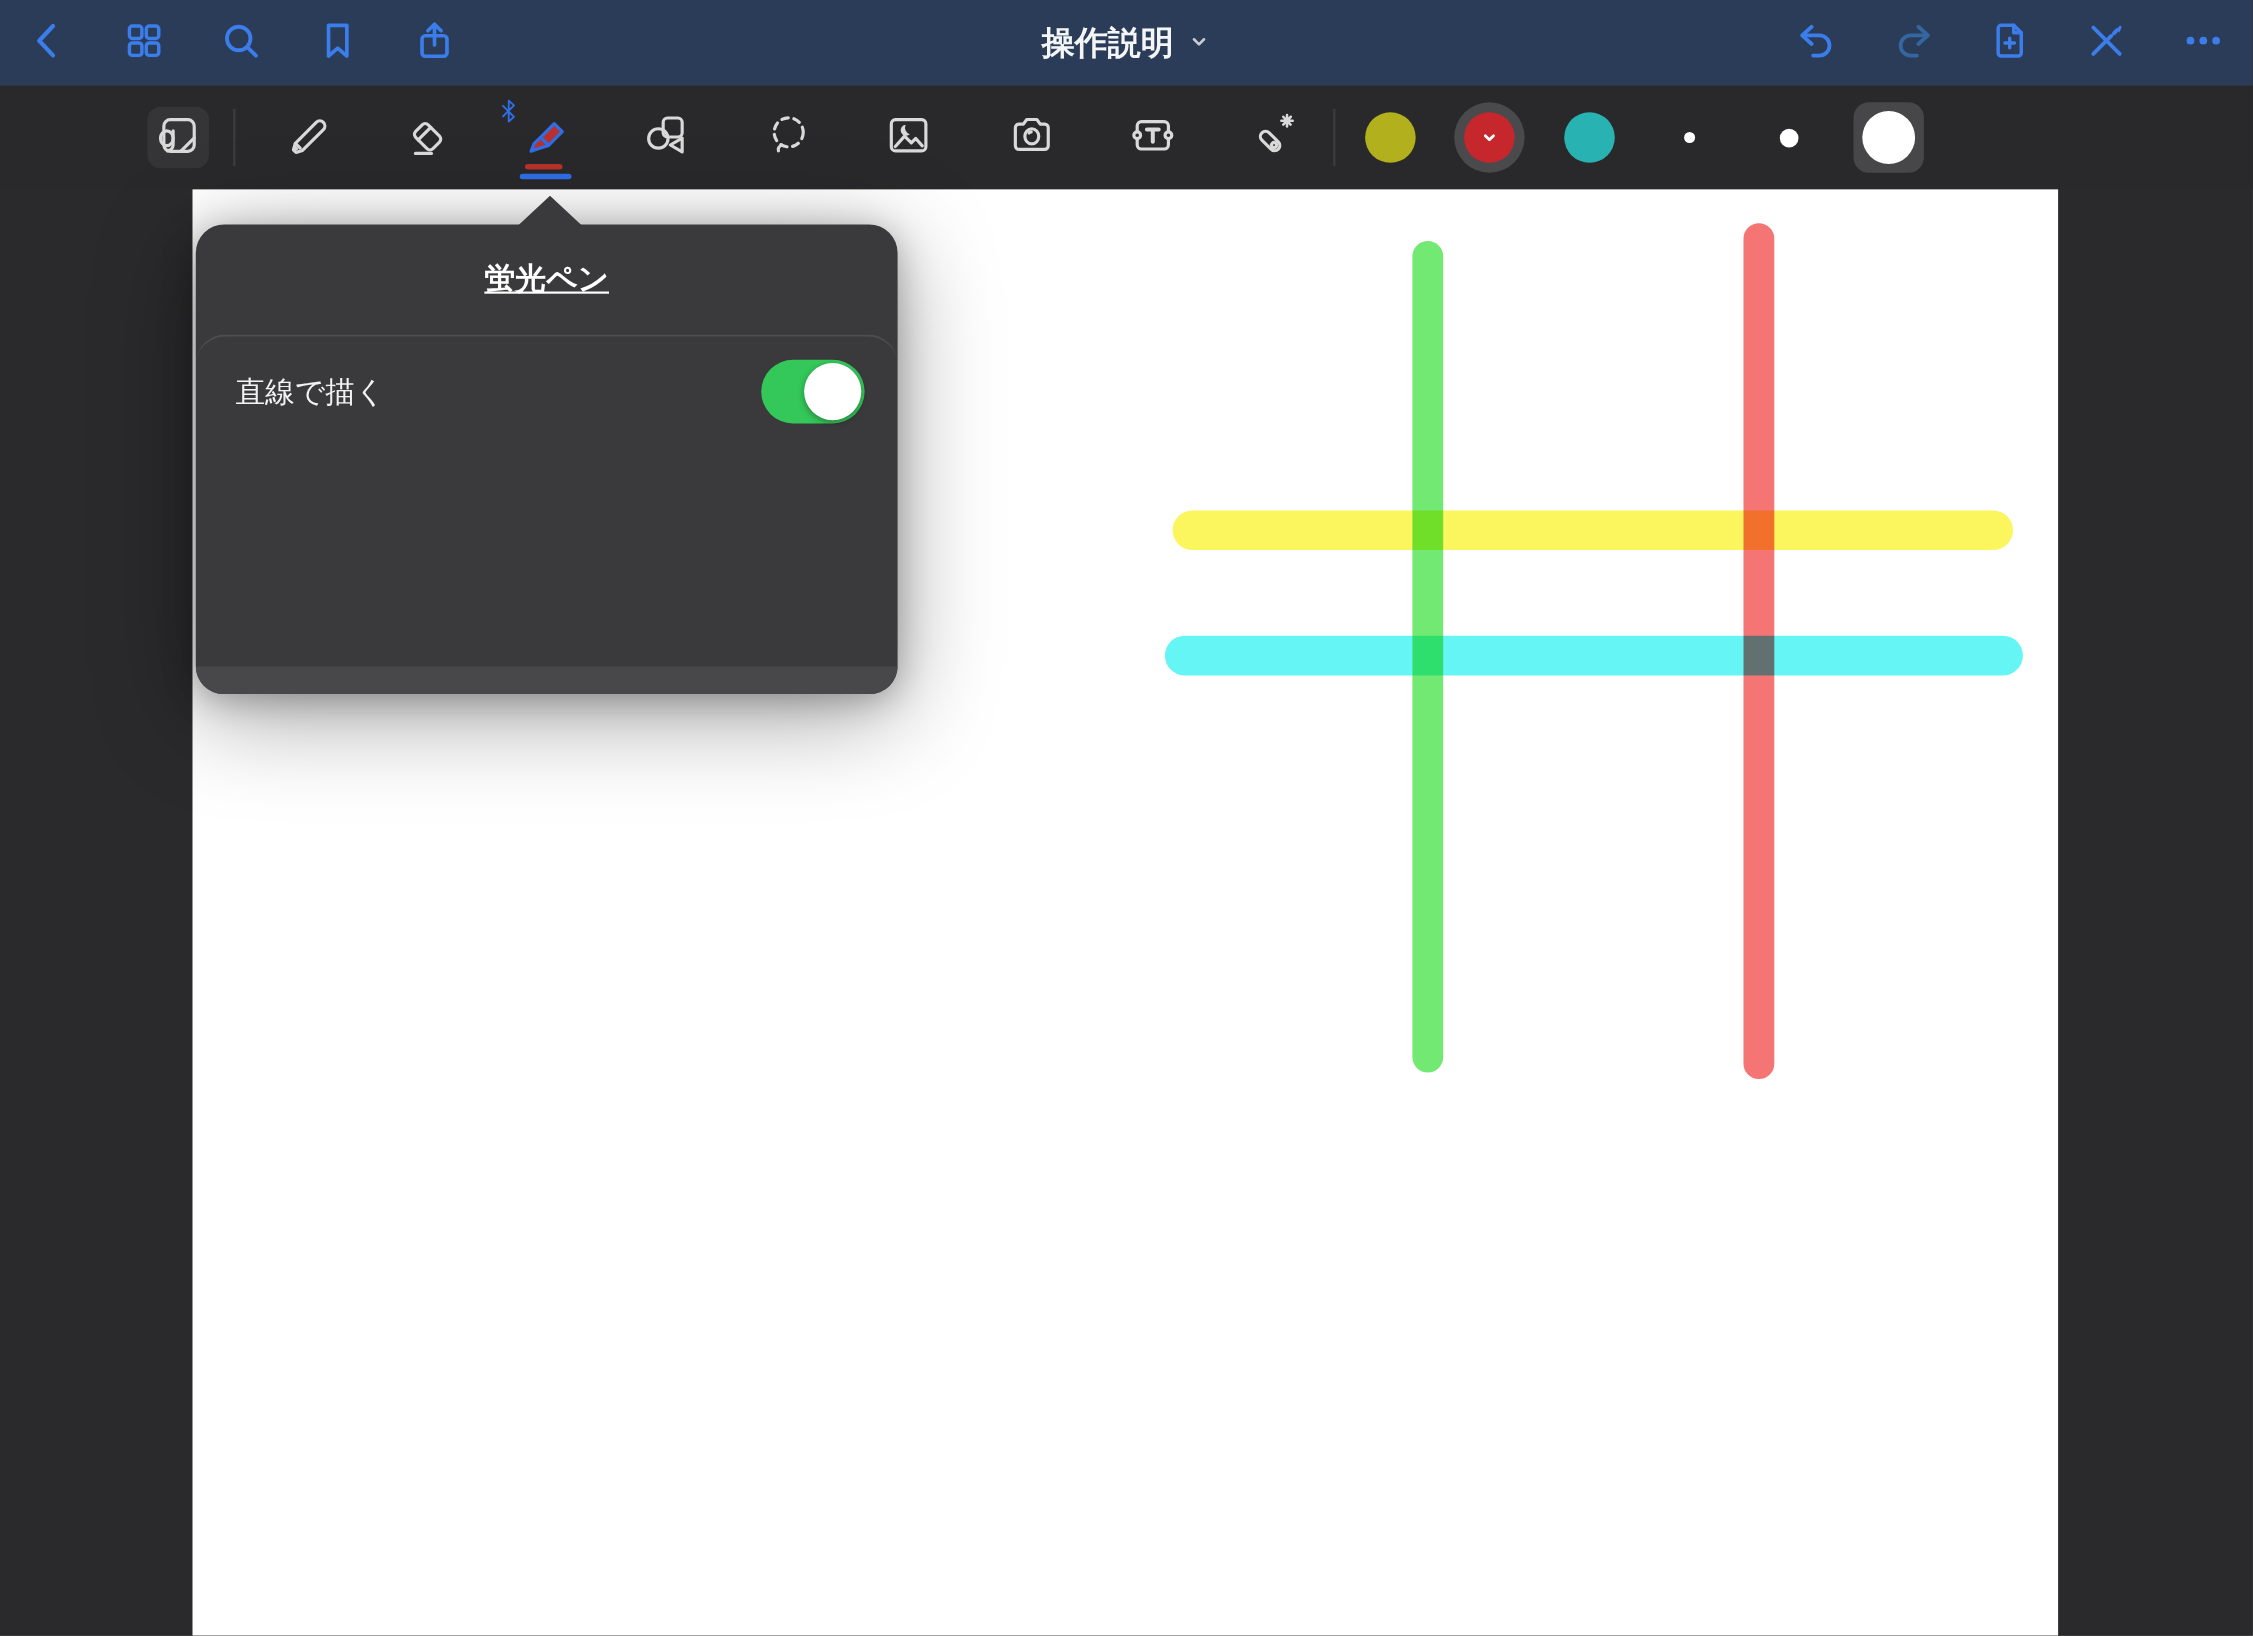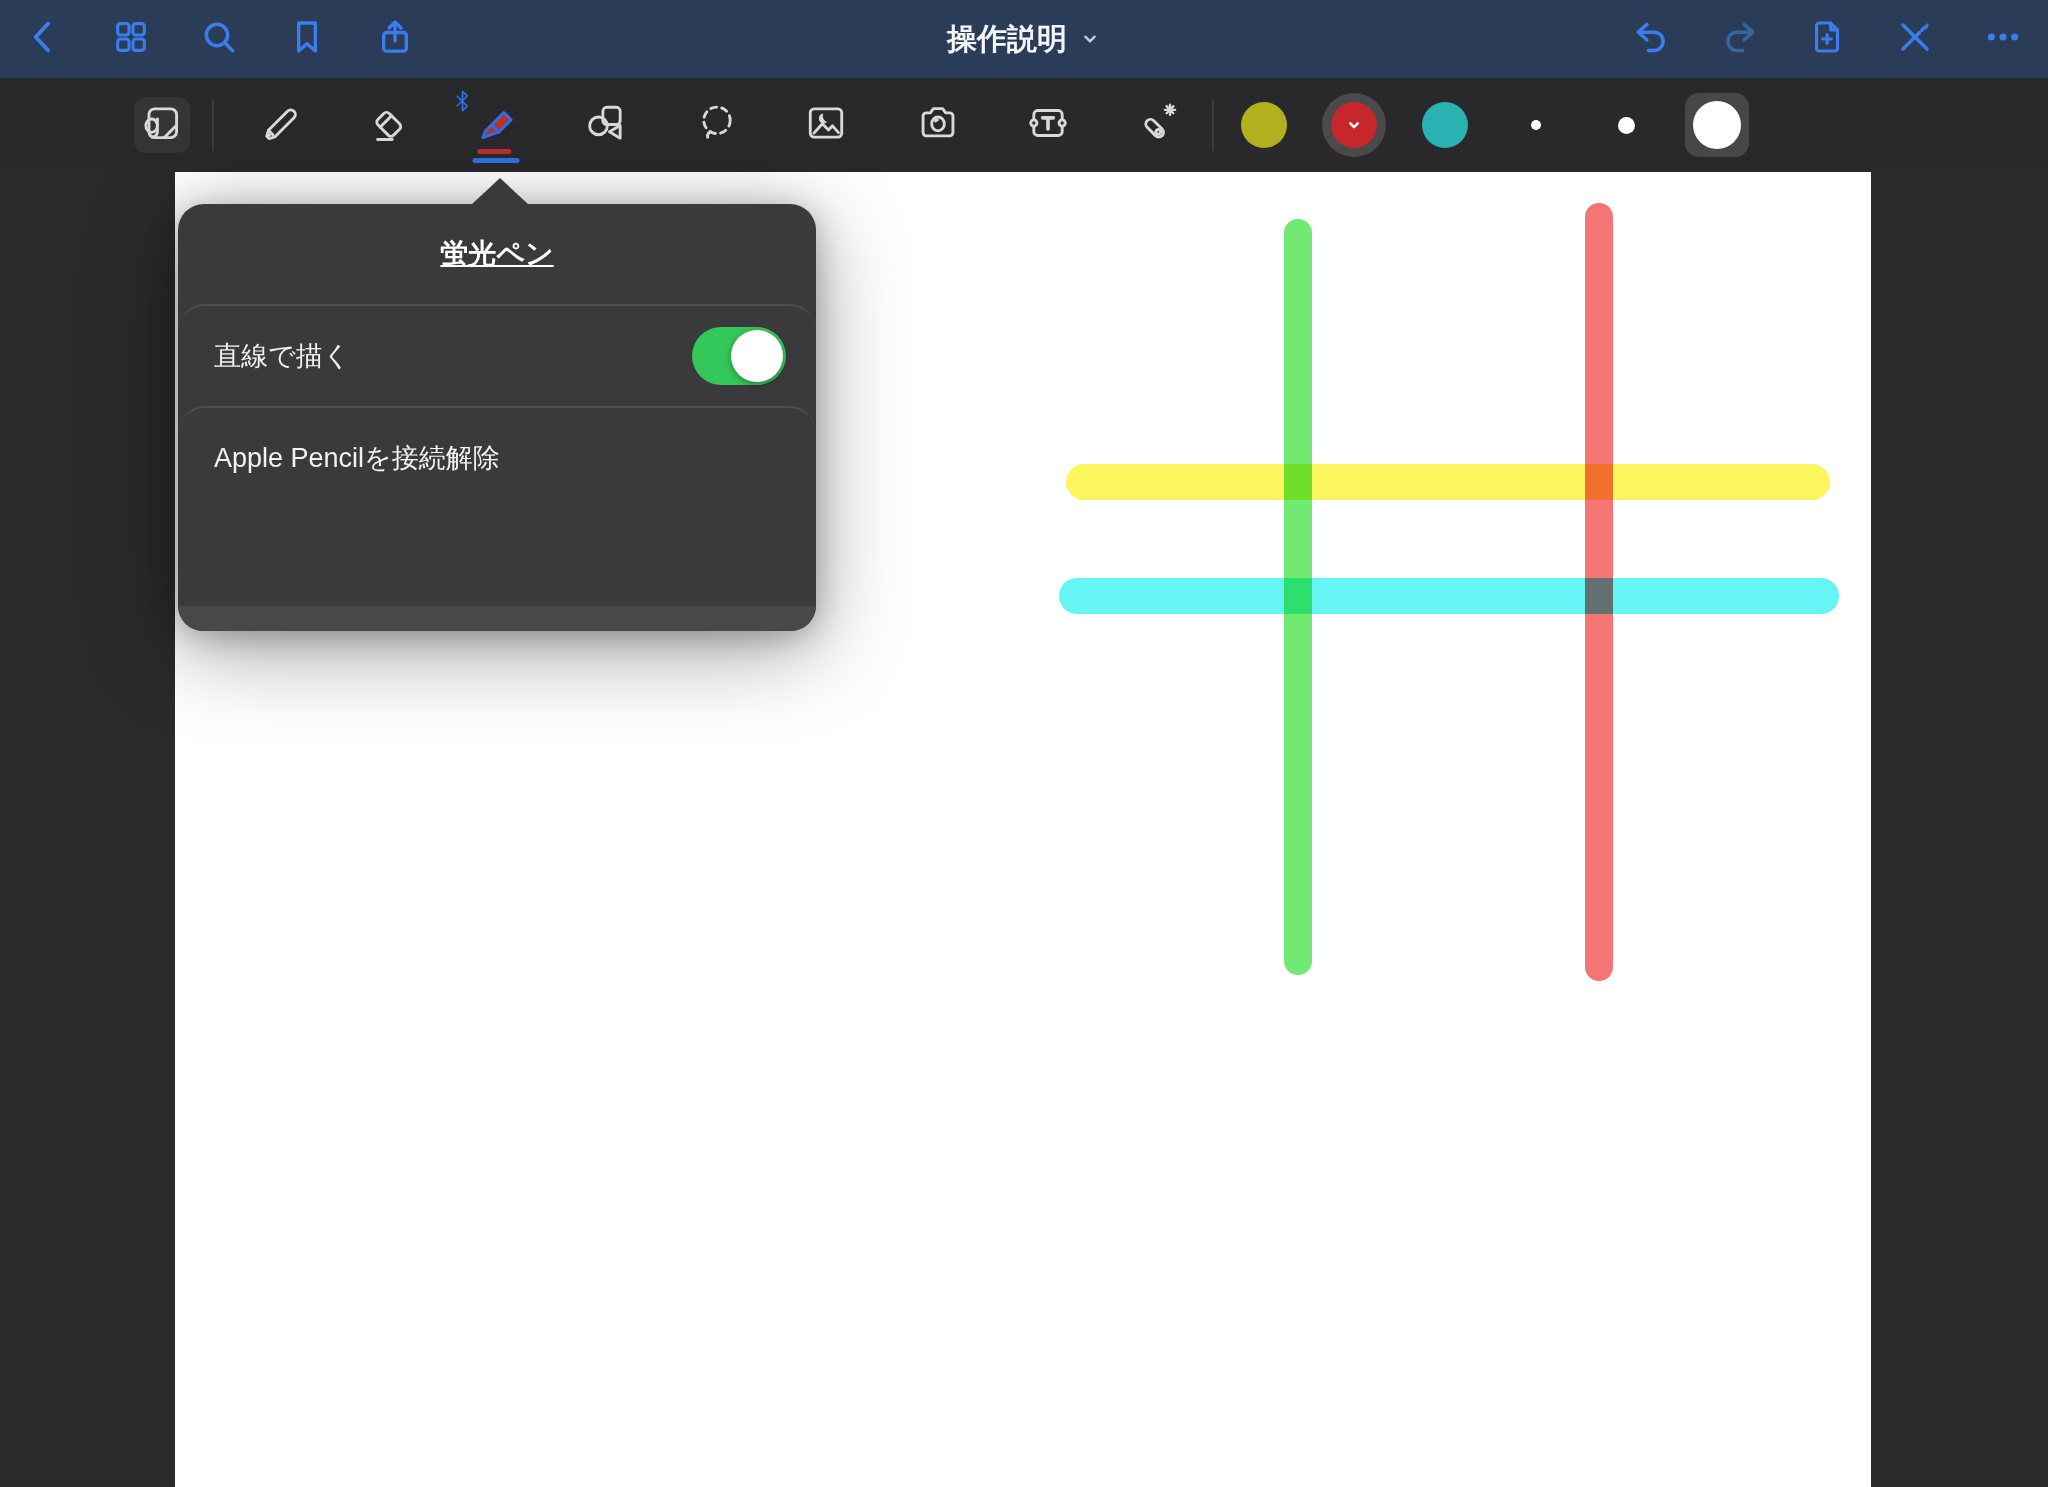--- a/index.html
+++ b/index.html
@@ -255,17 +255,16 @@
 
   <div class="popover">
     <div class="pop-arrow"></div>
     <div class="pop-title">蛍光ペン</div>
     <div class="pop-row">
       <span>直線で描く</span>
       <span class="switch on" id="straight-toggle" style="background: rgb(52, 199, 89);">
           <span class="knob"></span>
         </span>
     </div>
-    <div class="pop-row">Apple Pencilを接続解除</div>
     <div class="pop-hint"></div>
   </div>
 
 </div>
 
 </body></html>

